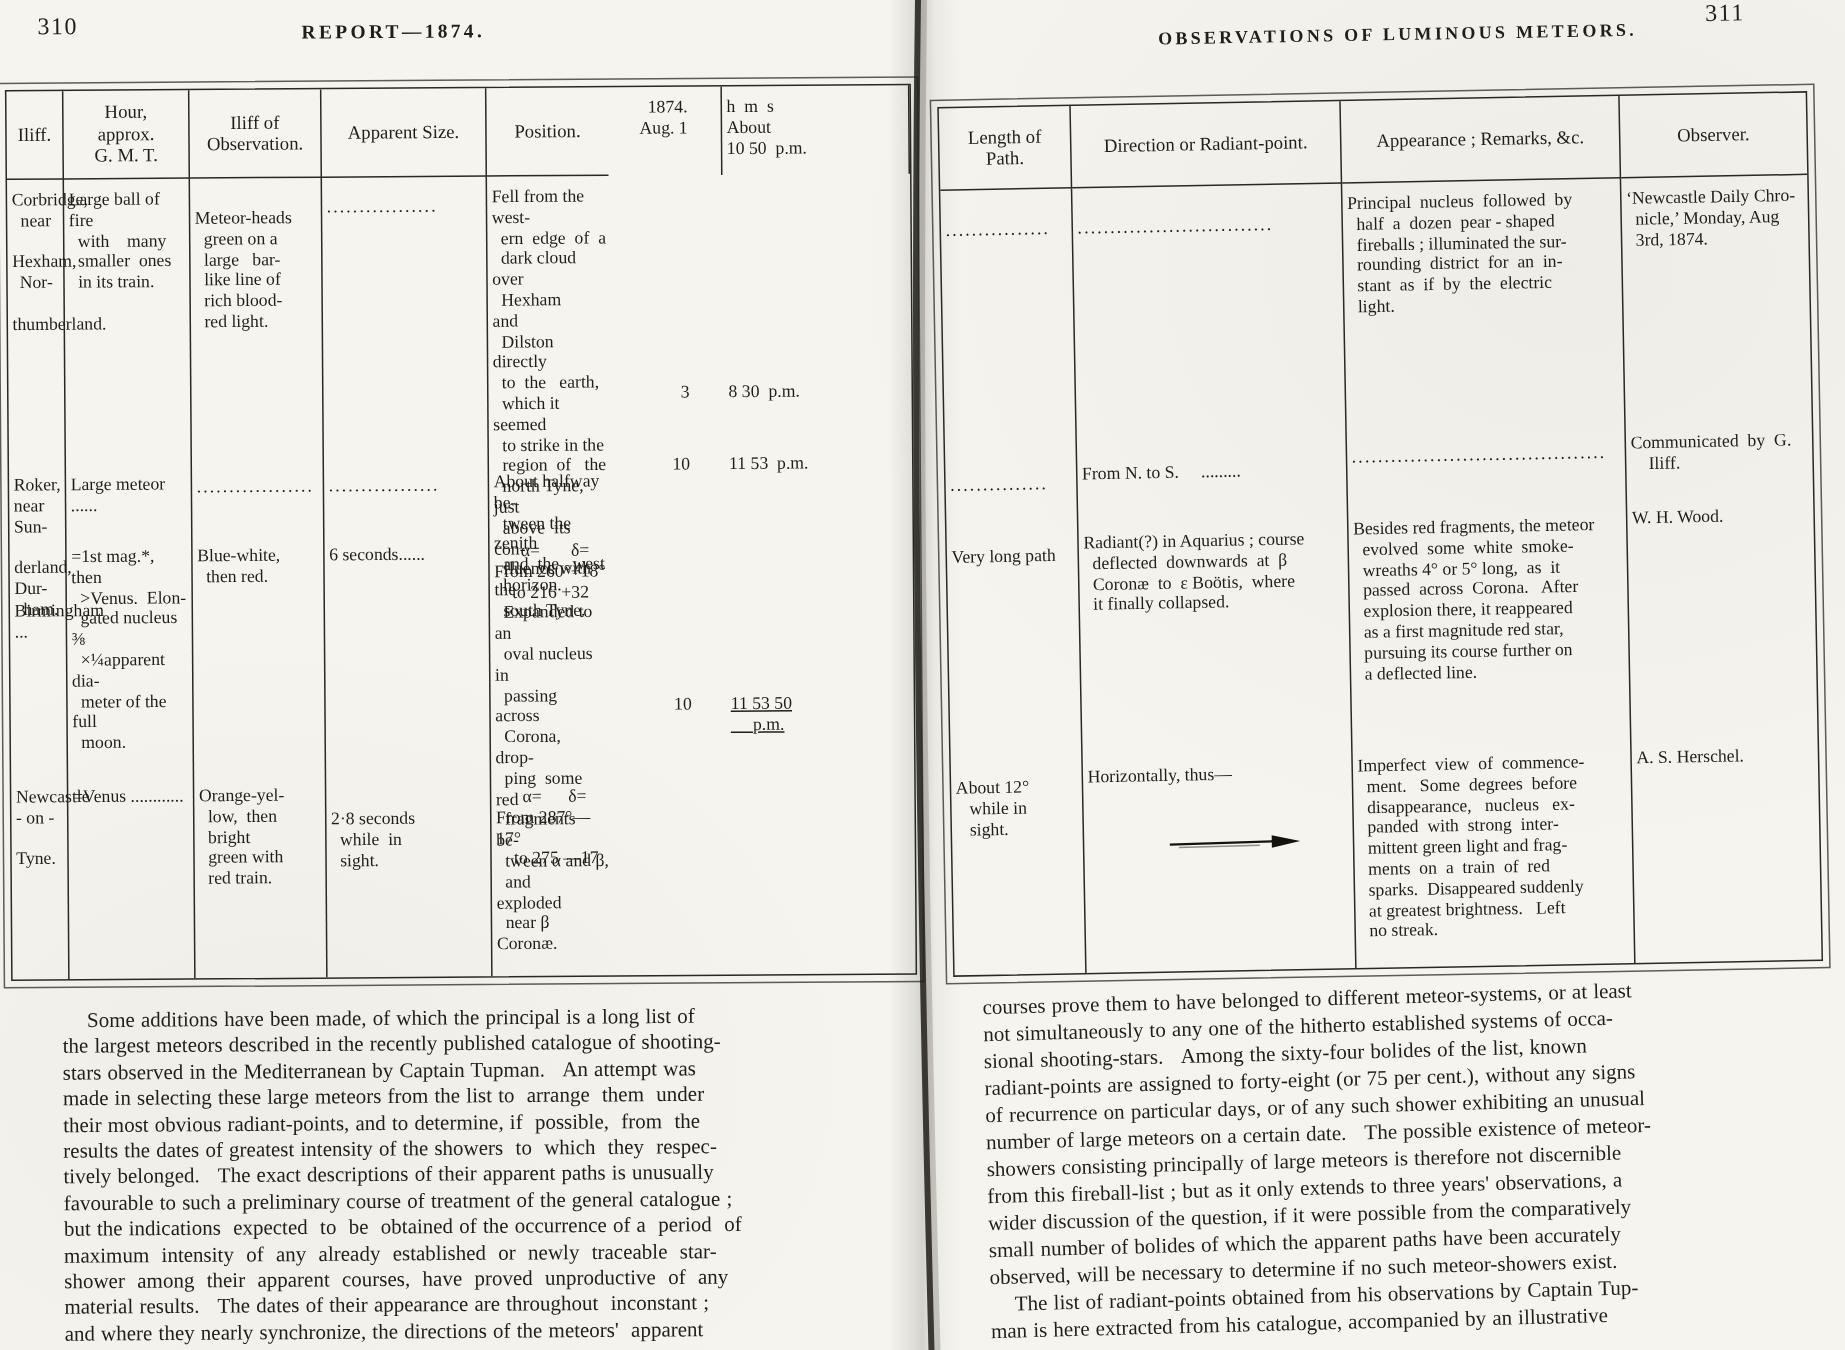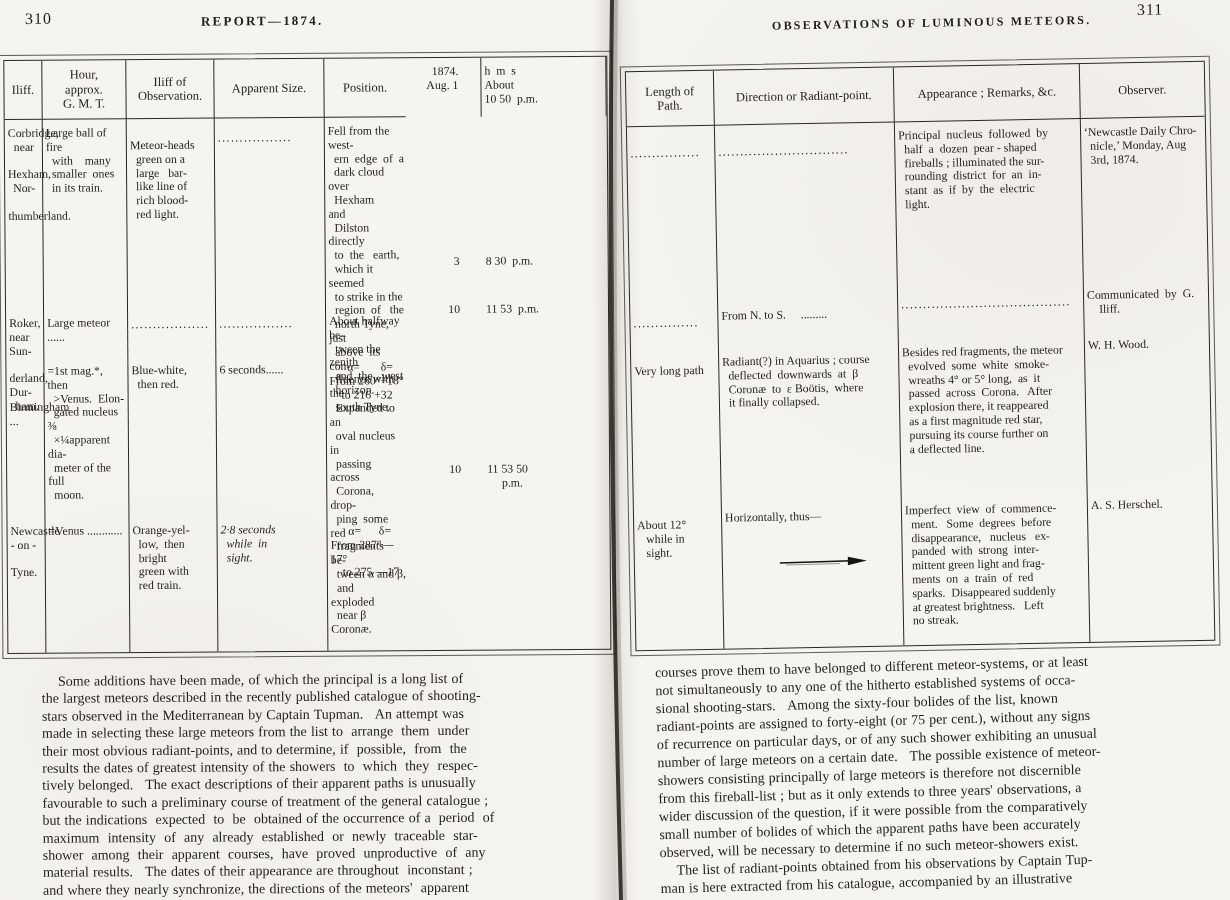--- a/index.html
+++ b/index.html
@@ -87,21 +87,21 @@
         <div class="cell r" style="top: 197px;">3</div>
         <div class="cell r" style="top: 245px;">10</div>
         <div class="cell r" style="top: 405px;">10</div>
       </div>
     <div class="col">
         <div class="cell" style="top: 7px;">h  m  s
 About
 10 50  p.m.</div>
         <div class="cell" style="top: 197px;">8 30  p.m.</div>
         <div class="cell" style="top: 245px;">11 53  p.m.</div>
-        <div class="cell" style="top: 405px;">11 53 50
+        <div class="cell" style="top: 405px; text-decoration: underline;">11 53 50
      p.m.</div>
       </div>
     <div class="col">
         <div class="cell" style="top: 7px; text-align: center;">Corbridge,  near
   Hexham, Nor-
   thumberland.</div>
         <div class="cell" style="top: 197px;">Roker, near Sun-
   derland,  Dur-
   ham.</div>
         <div class="cell" style="top: 245px; margin-top: 36px;">Birmingham   ...</div>
@@ -135,21 +135,21 @@
         <div class="cell" style="top: 405px;">Orange-yel-
   low,  then
   bright
   green with
   red train.</div>
       </div>
     <div class="col">
         <div class="cell dots" style="top: 13px;">.................</div>
         <div class="cell dots" style="top: 199px;">.................</div>
         <div class="cell" style="top: 245px;">6 seconds......</div>
-        <div class="cell" style="top: 405px; font-style: italic;">2·8 seconds
+        <div class="cell" style="top: 421px;">2·8 seconds
   while  in
   sight.</div>
       </div>
     <div class="col last">
         <div class="cell" style="top: 7px;">Fell from the west-
   ern  edge  of  a
   dark cloud over
   Hexham     and
   Dilston  directly
   to  the   earth,

